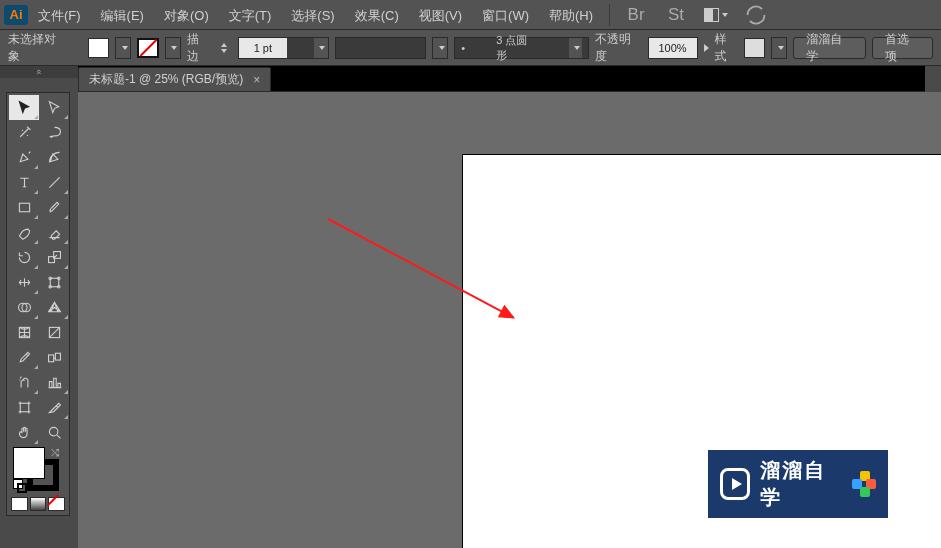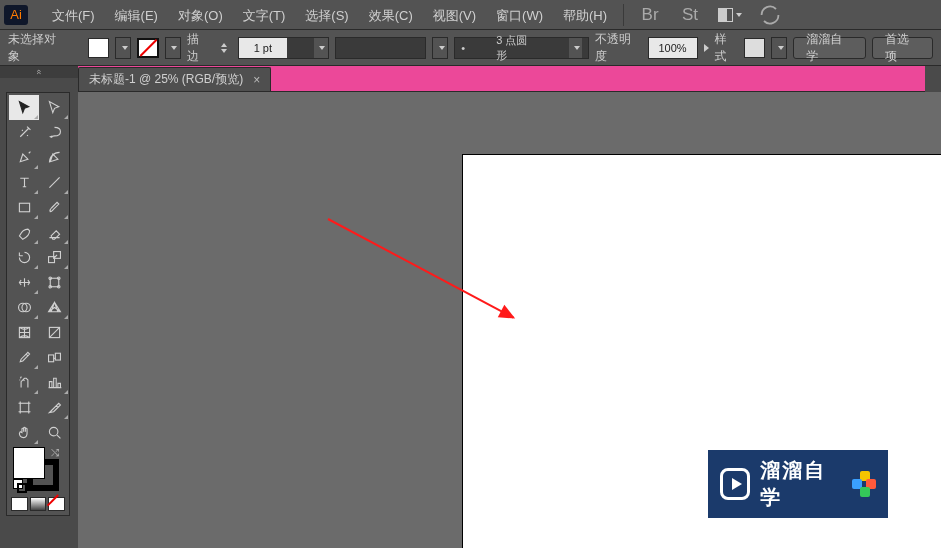--- a/index.html
+++ b/index.html
@@ -15,28 +15,27 @@
 
 .menubar {
   display: flex; align-items: center;
   height: 30px;
   background: #535353;
   border-bottom: 1px solid #2a2a2a;
   padding: 0 4px;
 }
 .app-badge {
   width: 24px; height: 20px;
-  background: #0f172a;
+  background: #0c4a6e;
   border-radius: 3px;
   color: #ff7b00;
-  font-weight: normal;
+  font-weight: bold;
   font-size: 13px;
   text-align: center;
   line-height: 20px;
-  margin-right: 14px;
 }
 .menu-item {
   padding: 1px 10px;
   height: 30px; line-height: 30px;
   font-size: 13px;
 }
 .menu-divider { width:1px; height:22px; background:#3a3a3a; margin:0 6px;}
 .menu-icon-btn {
   width: 24px; height: 22px;
   display: flex; align-items: center; justify-content: center;
@@ -93,21 +92,21 @@
   position:absolute; top:66px; left:0;
   width:78px; height:12px;
   background:#3d3d3d;
   display:flex;align-items:center;justify-content:center;
 }
 .expand-strip span{transform:rotate(90deg);font-size:9px;color:#aaa;}
 
 
 .doc-tabstrip {
   position:absolute; top:66px; left:78px; right:16px;
-  height:26px; background:#ec4899;
+  height:26px; background:#000000;
   border-bottom:1px solid #2a2a2a;
   display:flex;align-items:flex-end;
 }
 .doc-tab {
   height:24px; padding:0 10px;
   background:#4f4f4f;
   border:1px solid #2a2a2a; border-bottom:none;
   display:flex;align-items:center;gap:10px;
   font-size:12px;
   border-radius:2px 2px 0 0;

